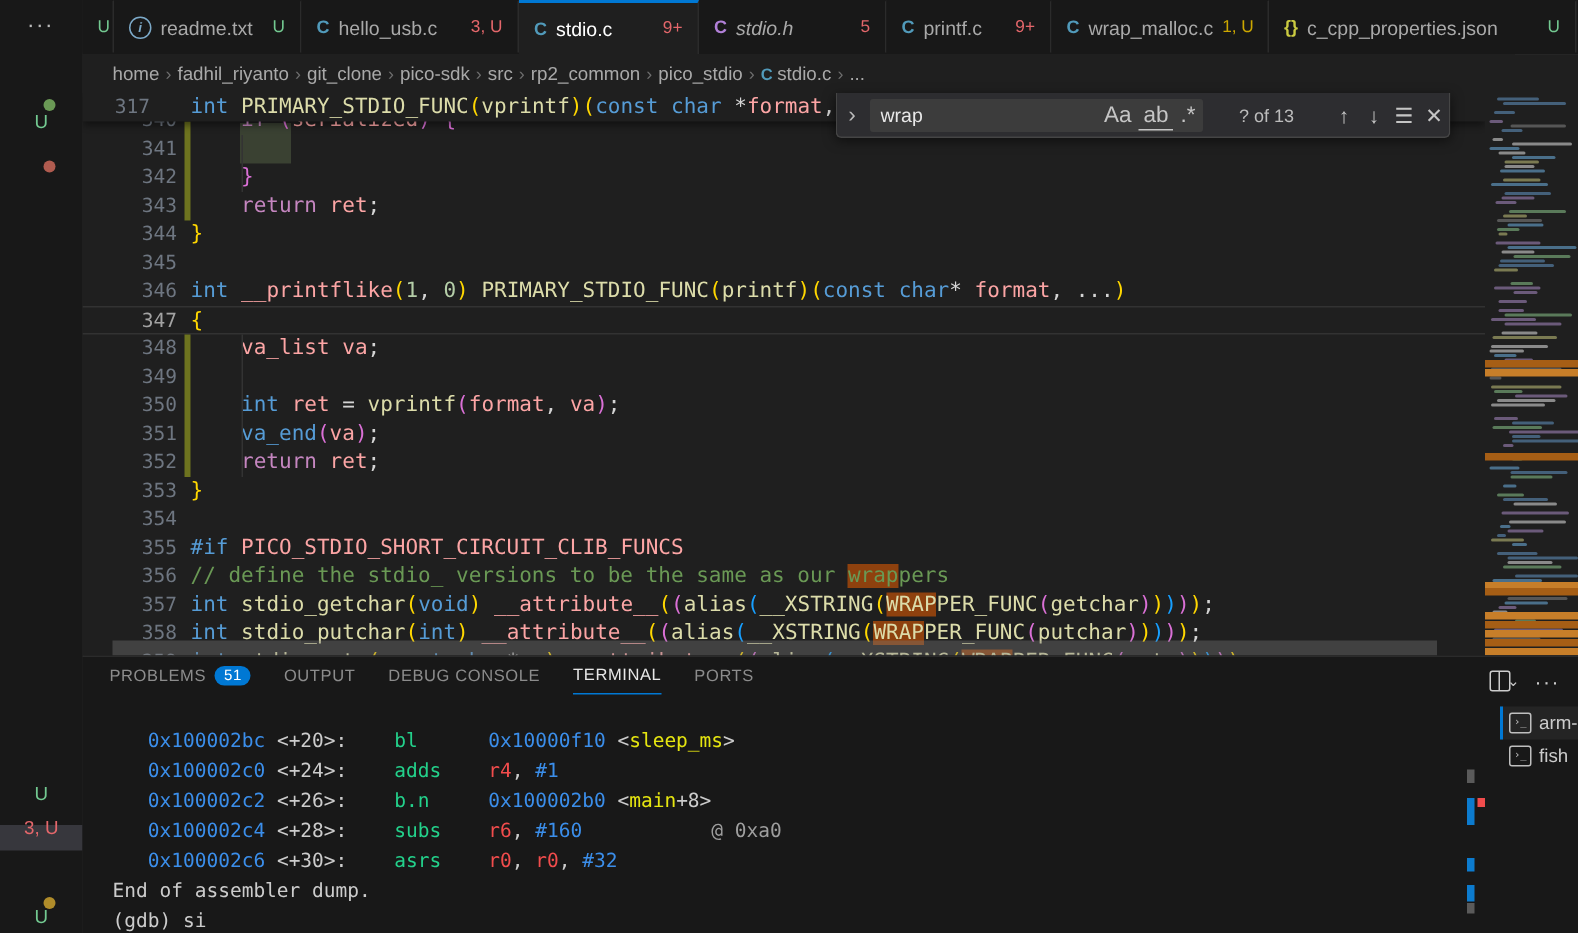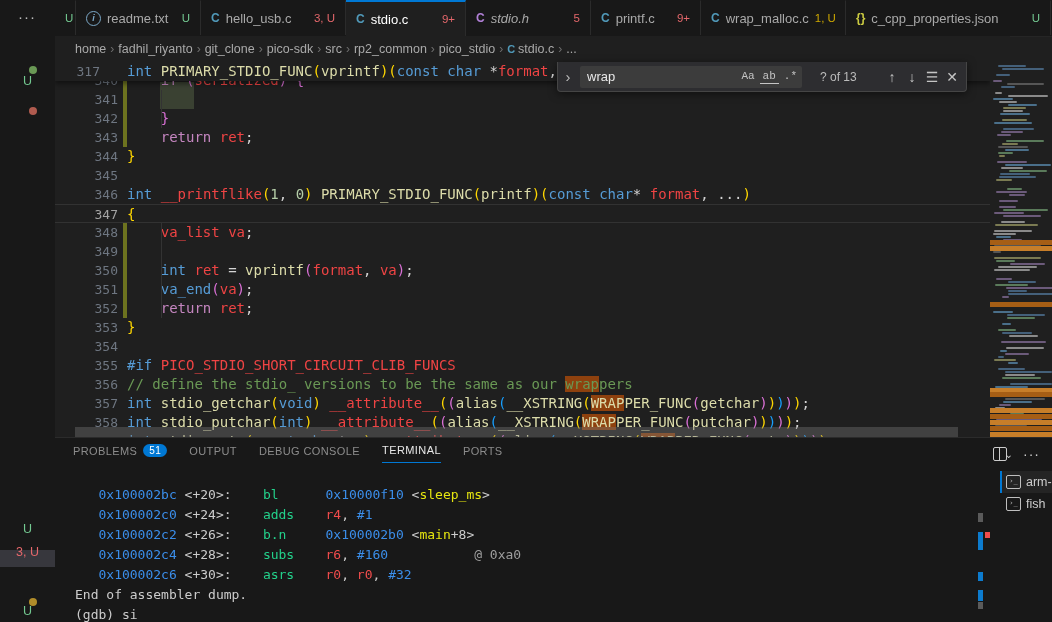--- a/index.html
+++ b/index.html
@@ -31,21 +31,21 @@
   .bc-item{cursor:pointer;}
   .bc-cicon{color:#519aba;font-weight:bold;font-size:11px;margin-right:3px;}
   
   #editor{left:55px;top:62px;width:935px;height:375px;overflow:hidden;background:#1f1f1f;
           font-family:"DejaVu Sans Mono",monospace;font-size:14px;}
   .code-line{position:absolute;left:0;width:935px;height:19px;line-height:19px;white-space:pre;}
   .code-line .num{position:absolute;left:18px;width:45px;text-align:right;color:#6e7681;font-size:13px;}
   .code-line .code{position:absolute;left:72px;top:0;white-space:pre;}
   .code-line.cur{border-top:1px solid #323232;border-bottom:1px solid #323232;box-sizing:border-box;}
   .code-line.cur .num{color:#a3a3a3;}
-  .tk-kw{color:#569cd6}.tk-ctrl{color:#c586c0}.tk-fn{color:#dcdcaa}.tk-var{color:#ef4444}
+  .tk-kw{color:#569cd6}.tk-ctrl{color:#c586c0}.tk-fn{color:#dcdcaa}.tk-var{color:#fca5a5}
   .tk-num{color:#b5cea8}.tk-com{color:#6a9955}.tk-p{color:#d4d4d4}
   .tk-b1{color:#ffd700}.tk-b2{color:#da70d6}.tk-b3{color:#179fff}
   .hl{background:rgba(234,92,0,.55);}
   .change-bar{position:absolute;left:68px;width:4px;background:#6d731f;}
   .indent-guide{position:absolute;width:1px;background:#333;}
   .sel-block{position:absolute;background:#3a4132;}
   #sticky{position:absolute;left:0;top:0;width:935px;height:19px;background:#1f1f1f;
           box-shadow:0 3px 5px rgba(0,0,0,.45);z-index:5;}
   #hscroll{position:absolute;left:20px;top:365px;width:883px;height:10px;background:rgba(121,121,121,.38);z-index:6;}
   
@@ -53,23 +53,23 @@
   .mm-line{position:absolute;height:2px;border-radius:1px;}
   .mm-match{position:absolute;left:0;width:62px;height:5px;}
   
   #find{left:557px;top:62px;width:410px;height:30px;background:#2d2d30;border:1px solid #454545;border-top:none;
         border-radius:0 0 4px 4px;box-shadow:0 2px 8px rgba(0,0,0,.5);display:flex;align-items:center;z-index:9;
         box-sizing:border-box;padding:0 4px;gap:6px;}
   #find .chev{color:#bbb;font-size:15px;width:12px;text-align:center;cursor:pointer;flex:none;}
   #find .inputbox{width:222px;height:22px;background:#3c3c3c;border-radius:2px;display:flex;align-items:center;flex:none;}
   #find input{flex:1;background:transparent;border:none;outline:none;color:#e8e8e8;
               font-family:"Liberation Sans",sans-serif;font-size:13px;padding:0 0 0 7px;min-width:0;}
-  .find-opt{color:#c5c5c5;font-size:11px;padding:1px 3px;margin-right:2px;cursor:pointer;flex:none;font-family:Liberation Mono, monospace;}
+  .find-opt{color:#c5c5c5;font-size:15px;padding:1px 3px;margin-right:2px;cursor:pointer;flex:none;}
   .find-opt.ww{border-bottom:1px solid #c5c5c5;}
-  #find .results{color:#bcbcbc;font-size:12px;margin-left:12px;flex:none;width:54px;}
+  #find .results{color:#bcbcbc;font-size:12px;margin-left:18px;flex:none;width:54px;}
   .find-btn{color:#c5c5c5;font-size:14px;width:20px;text-align:center;cursor:pointer;flex:none;}
   
   #panel{left:55px;top:437px;width:997px;height:185px;background:#181818;border-top:1px solid #2b2b2b;box-sizing:border-box;}
   #panel-tabs{position:absolute;left:18px;top:6px;display:flex;gap:22px;align-items:center;}
   .ptab{color:#8c8c8c;font-size:11px;letter-spacing:.4px;padding-bottom:6px;cursor:pointer;display:flex;gap:6px;align-items:center;}
   .ptab.active{color:#e7e7e7;border-bottom:1px solid #0078d4;}
   .pbadge{background:#0078d4;color:#fff;border-radius:9px;font-size:10px;padding:1px 6px;}
   #term{position:absolute;left:20px;top:47px;font-family:"DejaVu Sans Mono",monospace;font-size:13px;line-height:20px;white-space:pre;}
   .t-fg{color:#cccccc}.t-blue{color:#3b8eea}.t-green{color:#23d18b}.t-red{color:#f14c4c}
   .t-yel{color:#e5e510}.t-dim{color:#9e9e9e}

